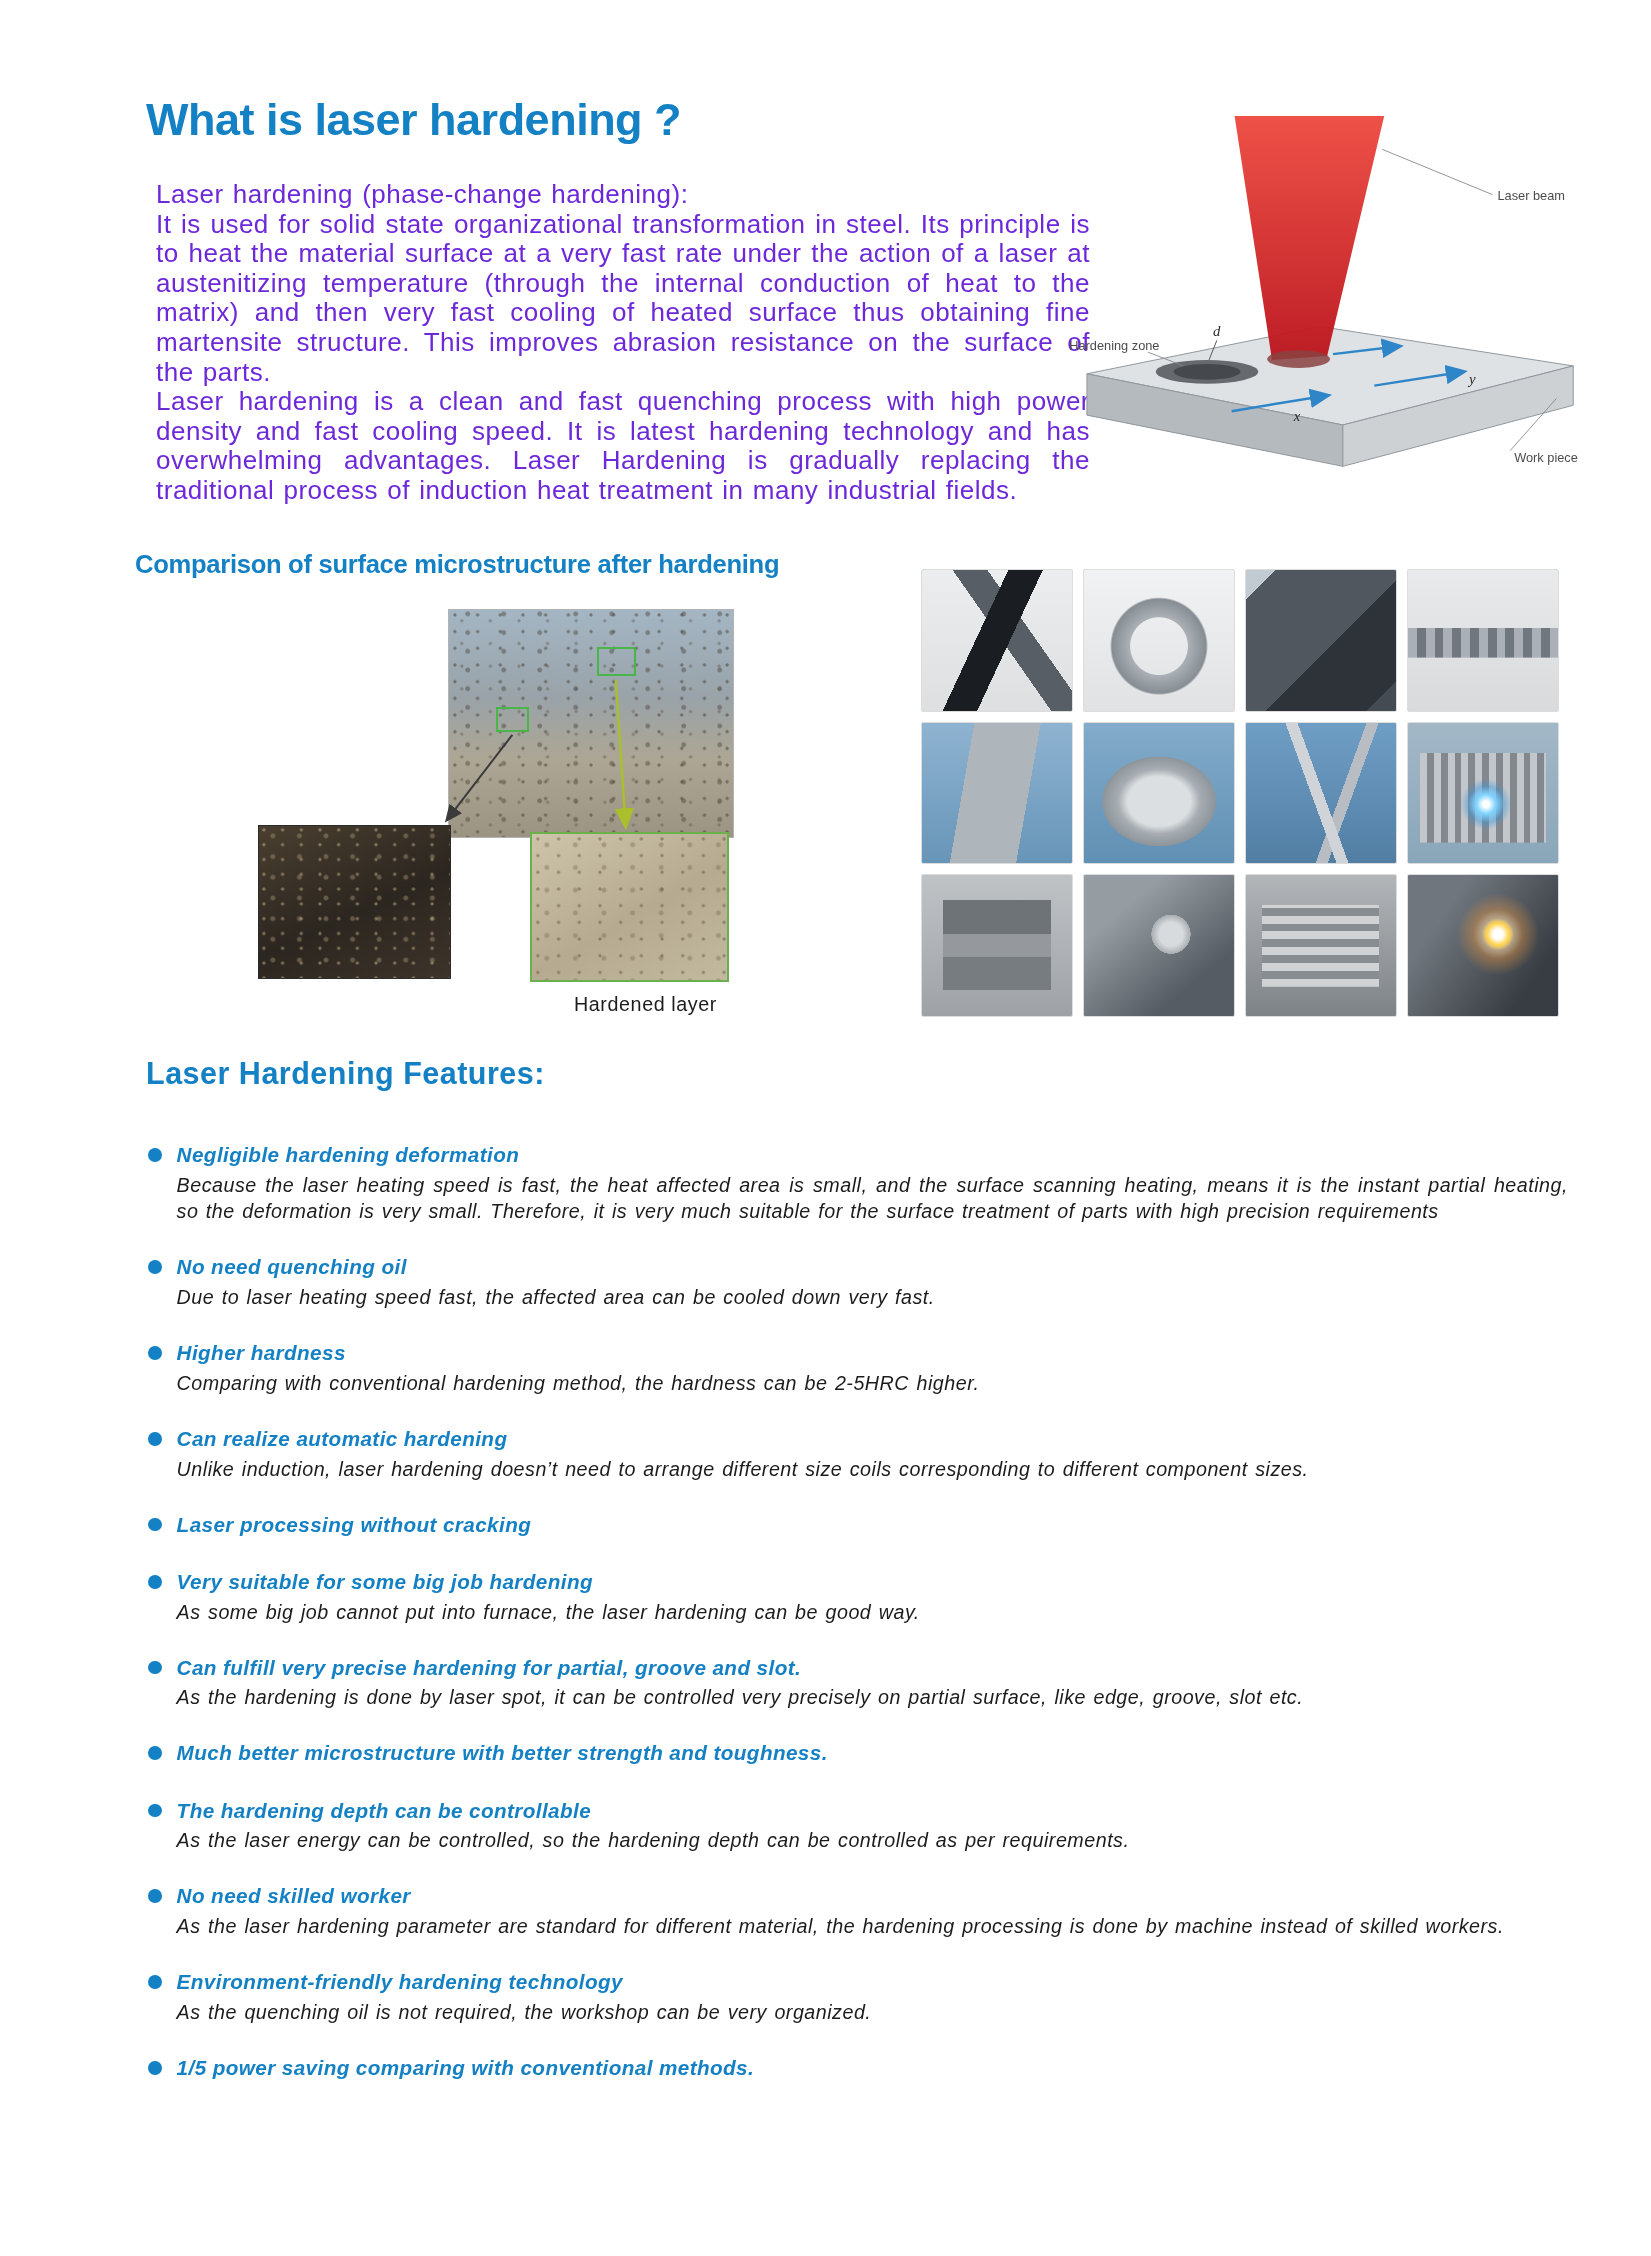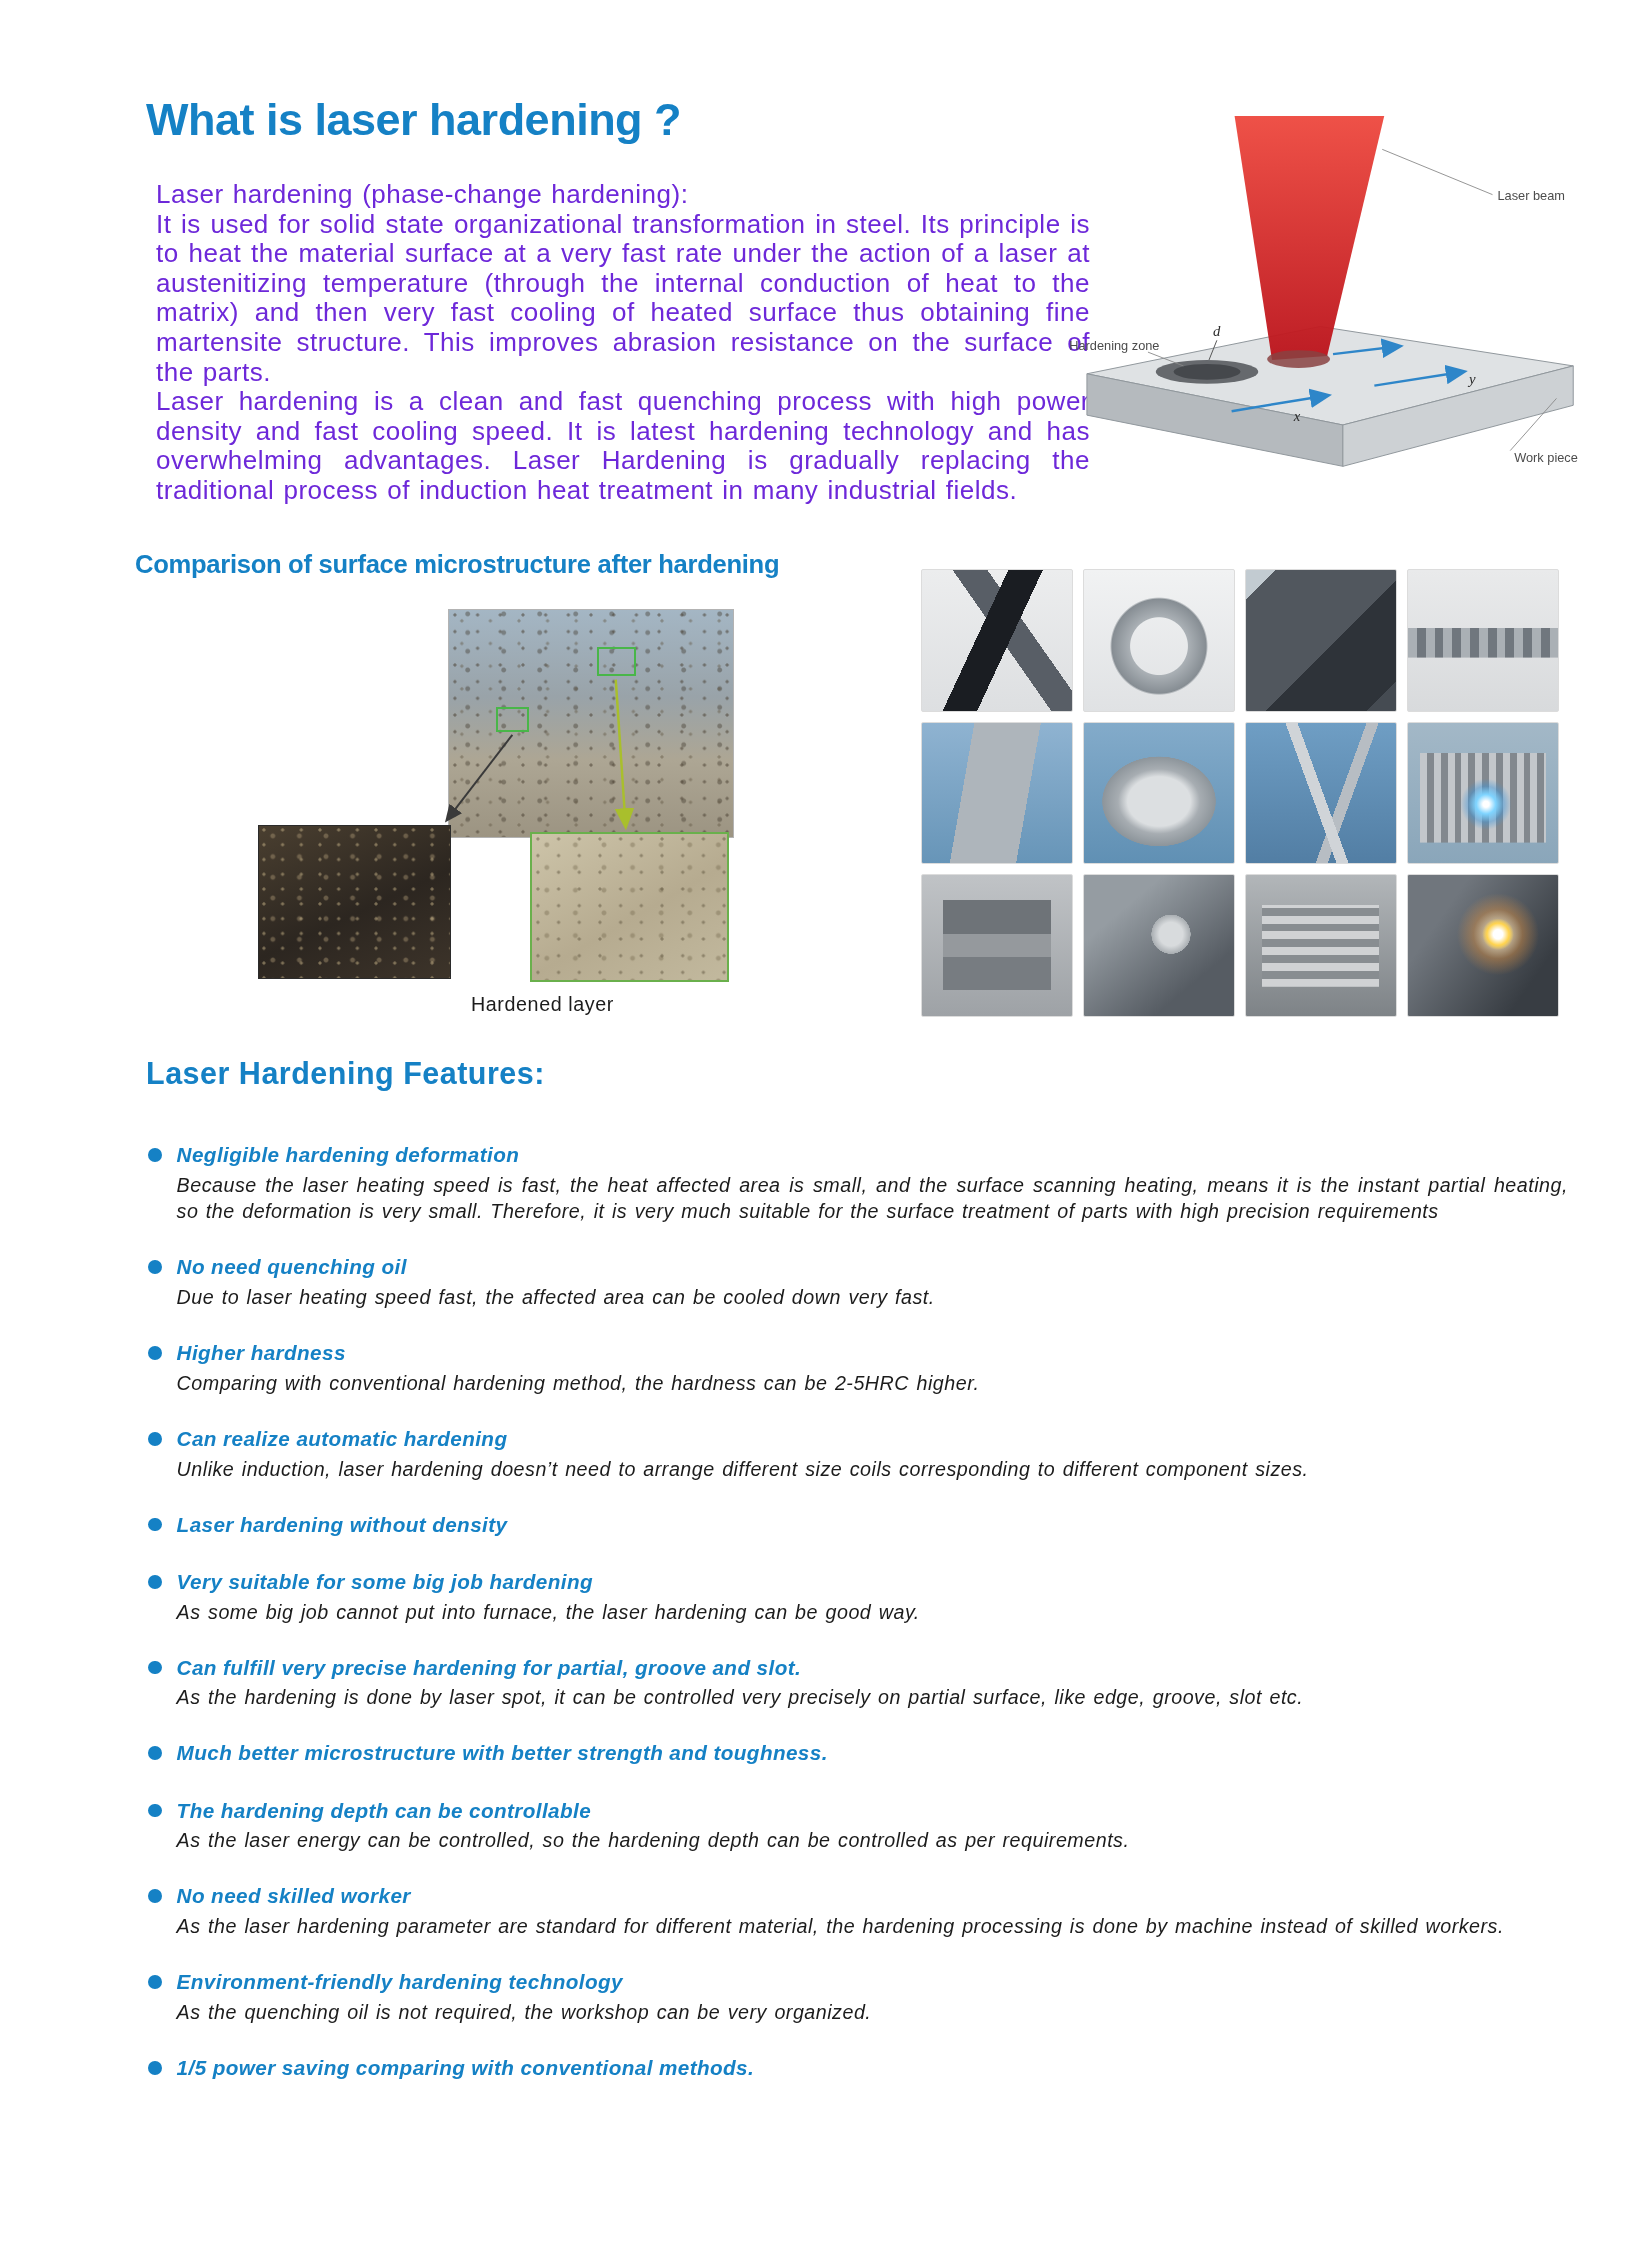--- a/index.html
+++ b/index.html
@@ -57,21 +57,21 @@
     position:absolute; left:384px; top:241px; width:199px; height:150px;
     border:2px solid #6ab04c;
     background-image:
       radial-gradient(circle 2px at 5.9px 4.9px, rgba(92,82,60,.5) 60%, transparent 100%),
       radial-gradient(circle 3px at 14.8px 10.8px, rgba(115,103,76,.4) 60%, transparent 100%),
       linear-gradient(150deg,#cdc4a9 0%,#b6ab90 55%,#c2b99e 100%);
     background-size:20.7px 16.7px,28.6px 22.7px,100% 100%;
   }
   .micro-overlay { position:absolute; left:0; top:0; width:778px; height:453px; pointer-events:none; }
   .micro-caption {
-    position:absolute; left:325px; top:402px; width:246px; text-align:left;
+    position:absolute; left:325px; top:402px; width:246px; text-align:right;
     font-size:19.7px; letter-spacing:0.6px; color:#1c1c1c;
   }
 
   
   .photo-grid {
     position:absolute; left:921px; top:569px; width:638px; height:448px;
     display:grid; grid-template-columns:repeat(4,1fr); grid-template-rows:repeat(3,1fr); gap:9.9px;
   }
   .photo { border:1px solid #dcdcdc; border-radius:2px; background-repeat:no-repeat; background-size:cover; }
   .ph1{background-image:
@@ -282,21 +282,21 @@
       <span class="bullet"></span>
       <div class="feature-content">
         <h3 class="feature-title">Can realize automatic hardening</h3>
         <p class="feature-body">Unlike induction, laser hardening doesn’t need to arrange different size coils corresponding to different component sizes.</p>
       </div>
     </div>
 
     <div class="feature">
       <span class="bullet"></span>
       <div class="feature-content">
-        <h3 class="feature-title">Laser hardening without density</h3>
+        <h3 class="feature-title">Laser processing without cracking</h3>
       </div>
     </div>
 
     <div class="feature">
       <span class="bullet"></span>
       <div class="feature-content">
         <h3 class="feature-title">Very suitable for some big job hardening</h3>
         <p class="feature-body">As some big job cannot put into furnace, the laser hardening can be good way.</p>
       </div>
     </div>

